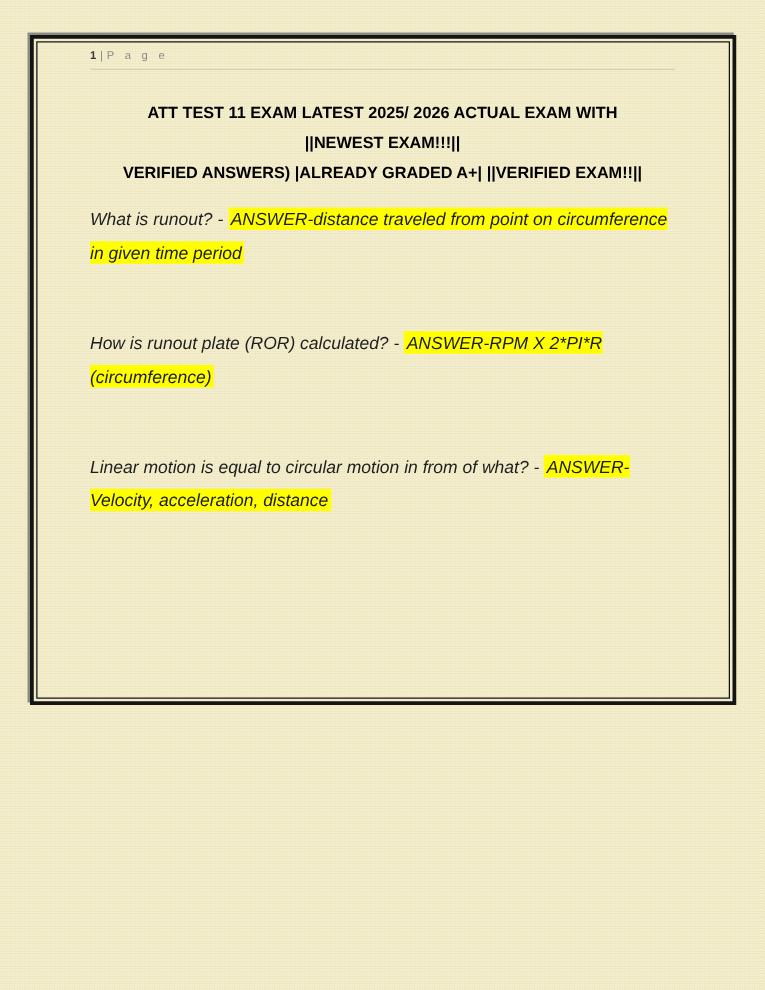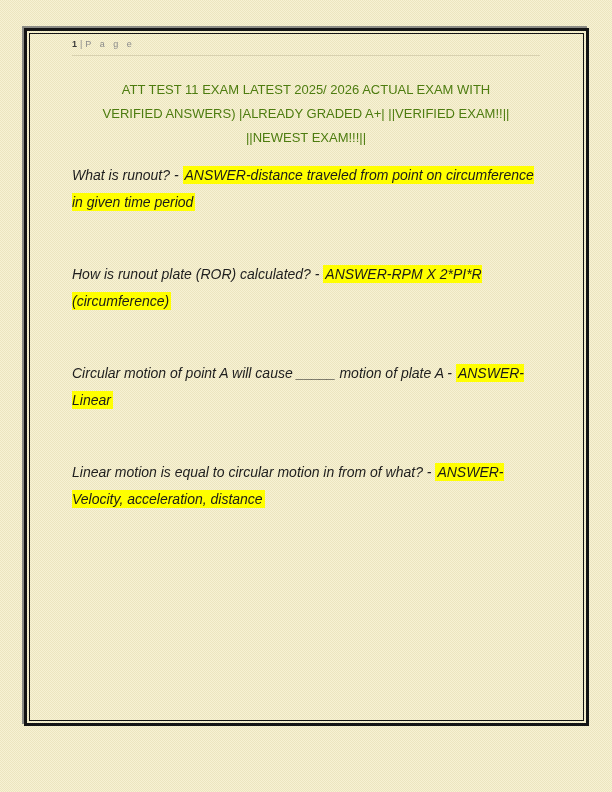--- a/index.html
+++ b/index.html
@@ -13,21 +13,21 @@
     font-family: "Liberation Sans", sans-serif;
     background-color: #f2ecc8;
     background-image: conic-gradient(#f7f2d4 25%, #ece5bf 25% 50%, #f7f2d4 50% 75%, #ece5bf 75%);
     background-size: 2px 2px;
   }
   .page-frame {
     position: absolute;
     left: 24px;
     top: 28px;
     width: 565px;
-    height: 698px;
+    height: 536px;
     box-sizing: border-box;
     border: 3px solid #141414;
     outline: 1px solid #141414;
     outline-offset: -6px;
     box-shadow: -2px -2px 0 0 #8b8b85;
     padding: 4px 46px 0 45px;
   }
   .page-header {
     font-size: 9px;
     color: #7f7f7f;
@@ -44,22 +44,22 @@
     color: #8a8a8a;
     margin-right: 3px;
   }
   .page-header .page-word {
     letter-spacing: 3px;
     color: #8a8a8a;
   }
   .exam-title {
     margin: 22px 0 12px 0;
     text-align: center;
-    color: #4d7c0f;
-    font-weight: normal;
+    color: #000000;
+    font-weight: bold;
     font-size: 13px;
     line-height: 24px;
   }
   .qa-list p {
     margin: 0 0 45px 0;
     font-size: 14px;
     line-height: 27px;
     color: #1e1e1e;
     font-style: italic;
   }
@@ -76,24 +76,23 @@
 <body>
 
 <div class="page-frame">
 
   <div class="page-header">
     <span class="page-num">1</span><span class="sep">|</span><span class="page-word">P a g e</span>
   </div>
 
   <div class="exam-title">
     <div>ATT TEST 11 EXAM LATEST 2025/ 2026 ACTUAL EXAM WITH</div>
+    <div>||NEWEST EXAM!!!||</div>
     <div>VERIFIED ANSWERS) |ALREADY GRADED A+| ||VERIFIED EXAM!!||</div>
-    <div>||NEWEST EXAM!!!||</div>
   </div>
 
   <div class="qa-list">
     <p><span>What is runout? - </span><mark class="ans">ANSWER-distance traveled from point on circumference in given time period</mark></p>
     <p><span>How is runout plate (ROR) calculated? - </span><mark class="ans">ANSWER-RPM X 2*PI*R (circumference)</mark></p>
-    <p><span>Circular motion of point A will cause _____ motion of plate A - </span><mark class="ans">ANSWER-Linear</mark></p>
     <p><span>Linear motion is equal to circular motion in from of what? - </span><mark class="ans">ANSWER-Velocity, acceleration, distance</mark></p>
   </div>
 
 </div>
 
 </body></html>

